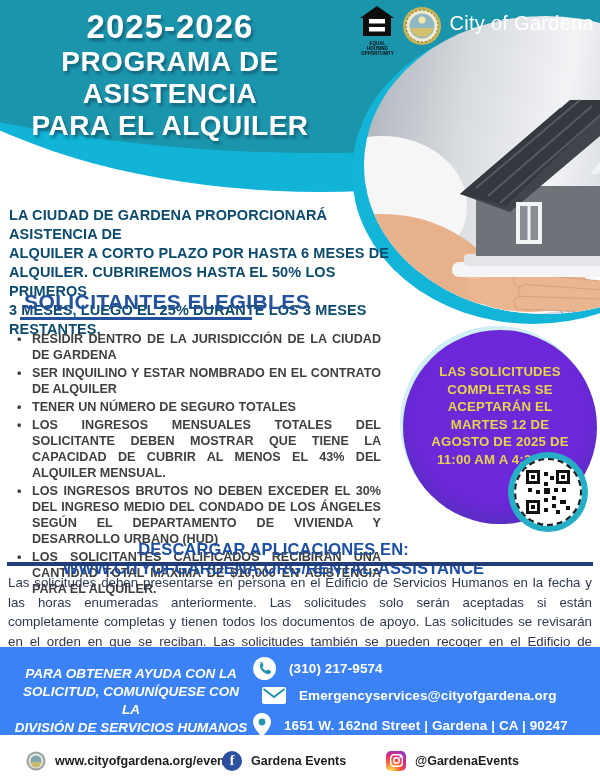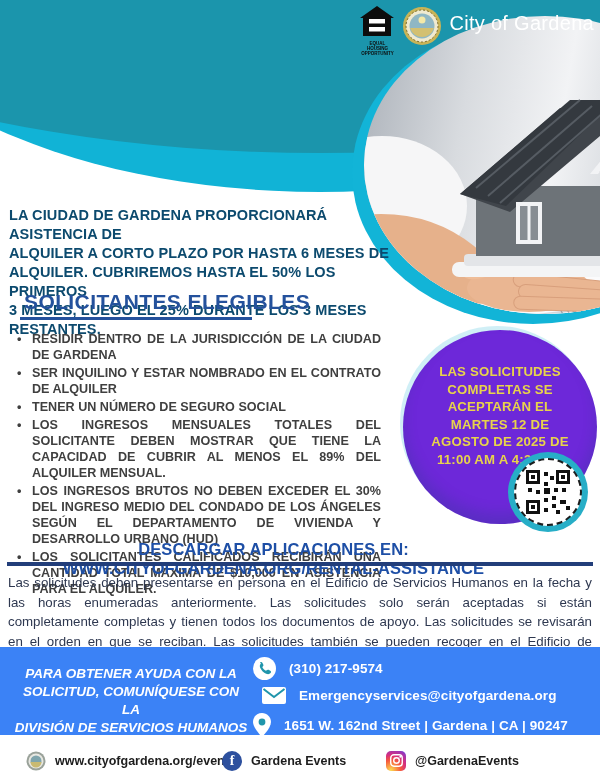--- a/index.html
+++ b/index.html
@@ -134,20 +134,25 @@
       <line x1="165" y1="190" x2="165" y2="224" stroke="#f2f3f5" stroke-width="3"></line>
       <rect x="238" y="166" width="8" height="74" fill="#d8dadd"></rect>
 
       <circle cx="252" cy="288" r="11" fill="none" stroke="#c6c9ce" stroke-width="5"></circle>
       <rect x="248" y="296" width="7" height="34" fill="#c6c9ce"></rect>
       <rect x="255" y="312" width="6" height="4" fill="#c6c9ce"></rect>
       <rect x="255" y="320" width="6" height="4" fill="#c6c9ce"></rect>
     </svg>
   </div>
 
+  <div class="abs title">
+    <div class="yr">2025-2026</div>
+    <div class="l2">PROGRAMA DE ASISTENCIA</div>
+    <div class="l3">PARA EL ALQUILER</div>
+  </div>
 
   <div class="abs logos">
     <div class="eho">
       <svg width="34" height="32" viewBox="0 0 34 32">
         <polygon points="17,0 0,12 3,12 3,30 31,30 31,12 34,12" fill="#0d0d0d"></polygon>
         <rect x="9" y="13" width="16" height="4.5" fill="#ffffff"></rect>
         <rect x="9" y="21" width="16" height="4.5" fill="#ffffff"></rect>
       </svg>
       <div class="cap preline">EQUAL HOUSING
 OPPORTUNITY</div>
@@ -166,22 +171,22 @@
   <div class="abs intro preline">LA CIUDAD DE GARDENA PROPORCIONARÁ ASISTENCIA DE
 ALQUILER A CORTO PLAZO POR HASTA 6 MESES DE
 ALQUILER. CUBRIREMOS HASTA EL 50% LOS PRIMEROS
 3 MESES, LUEGO EL 25% DURANTE LOS 3 MESES RESTANTES.</div>
 
   <div class="abs elig-h">SOLICITANTES ELEGIBLES</div>
   <div class="abs elig-rule"></div>
   <ul class="abs bullets">
     <li>RESIDIR DENTRO DE LA JURISDICCIÓN DE LA CIUDAD DE GARDENA</li>
     <li>SER INQUILINO Y ESTAR NOMBRADO EN EL CONTRATO DE ALQUILER</li>
-    <li>TENER UN NÚMERO DE SEGURO SOCIAL</li>
-    <li>LOS INGRESOS MENSUALES TOTALES DEL SOLICITANTE DEBEN MOSTRAR QUE TIENE LA CAPACIDAD DE CUBRIR AL MENOS EL 89% DEL ALQUILER MENSUAL.</li>
+    <li>TENER UN NÚMERO DE SEGURO TOTALES</li>
+    <li>LOS INGRESOS MENSUALES TOTALES DEL SOLICITANTE DEBEN MOSTRAR QUE TIENE LA CAPACIDAD DE CUBRIR AL MENOS EL 43% DEL ALQUILER MENSUAL.</li>
     <li>LOS INGRESOS BRUTOS NO DEBEN EXCEDER EL 30% DEL INGRESO MEDIO DEL CONDADO DE LOS ÁNGELES SEGÚN EL DEPARTAMENTO DE VIVIENDA Y DESARROLLO URBANO (HUD)</li>
     <li>LOS SOLICITANTES CALIFICADOS RECIBIRÁN UNA CANTIDAD TOTAL MAXIMA DE $10,000 EN ASISTENCIA PARA EL ALQUILER.</li>
   </ul>
 
   <div class="abs badge">
     <div class="badge-text preline">LAS SOLICITUDES
 COMPLETAS SE
 ACEPTARÁN EL
 MARTES 12 DE
 AGOSTO DE 2025 DE

